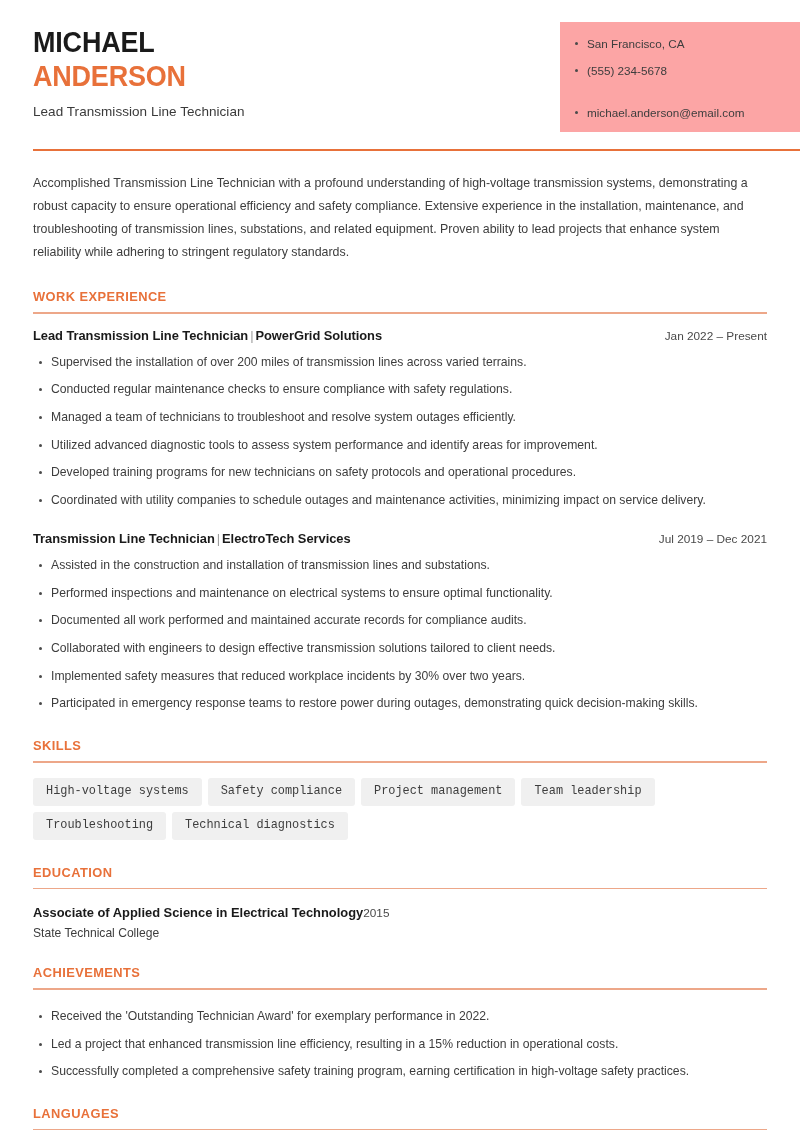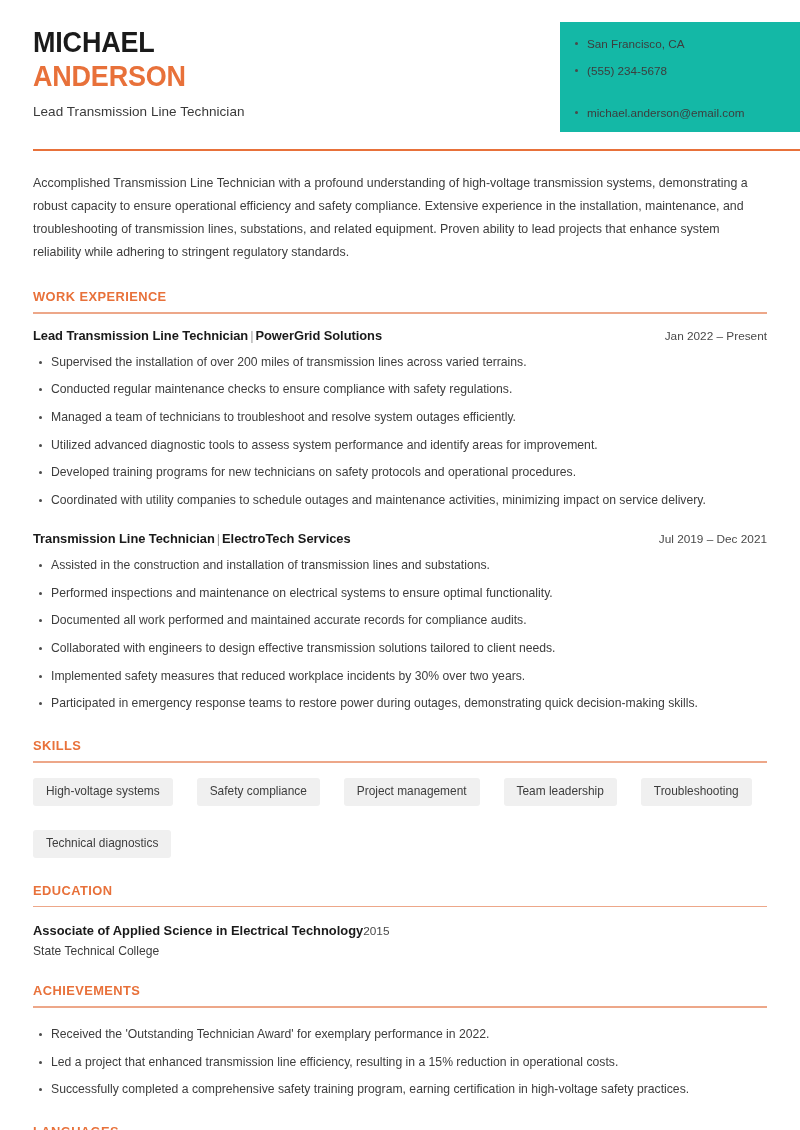--- a/index.html
+++ b/index.html
@@ -51,21 +51,21 @@
   .name-last  { color: #e8713a; }
   .job-title {
     margin-top: 10px;
     font-size: 13.5px;
     color: #3a3a3a;
     font-weight: normal;
     letter-spacing: 0.05px;
   }
 
   .contact-box {
-    background: #14b8a6;
+    background: #fca5a5;
     padding: 14px 16px 12px 14px;
     box-sizing: border-box;
     width: 240px;
     margin-right: -33px;
     margin-top: 0px;
   }
   .contact-list {
     list-style: none;
     margin: 0;
     padding: 0;
@@ -184,22 +184,23 @@
     width: 3px;
     height: 3px;
     background: #4a4a4a;
     border-radius: 50%;
   }
 
   
   .pills {
     display: flex;
     flex-wrap: wrap;
-    gap: 24px;
+    gap: 6px;
     max-width: 734px;
+    font-family: Liberation Mono, monospace;
   }
   .pill {
     background: #f0f0f0;
     color: #3d3d3d;
     font-size: 11.9px;
     padding: 7px 13px 8px 13px;
     border-radius: 3px;
     line-height: 1.1;
     white-space: nowrap;
   }

